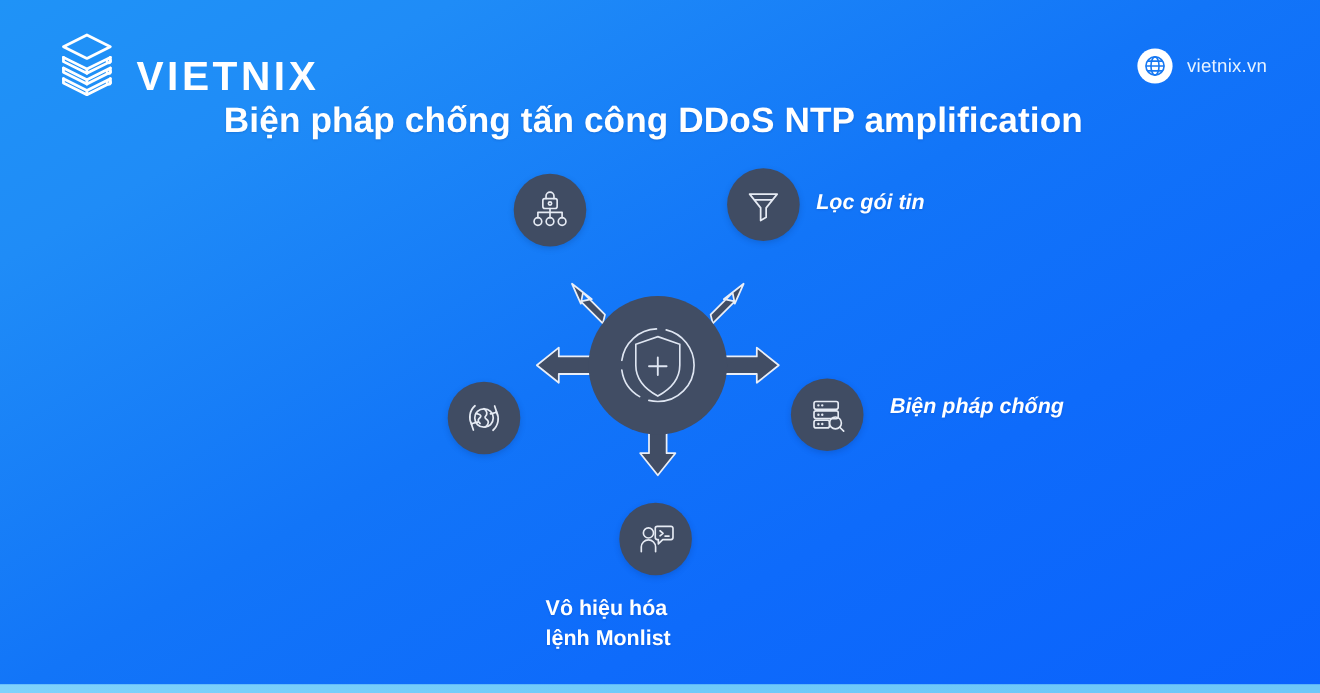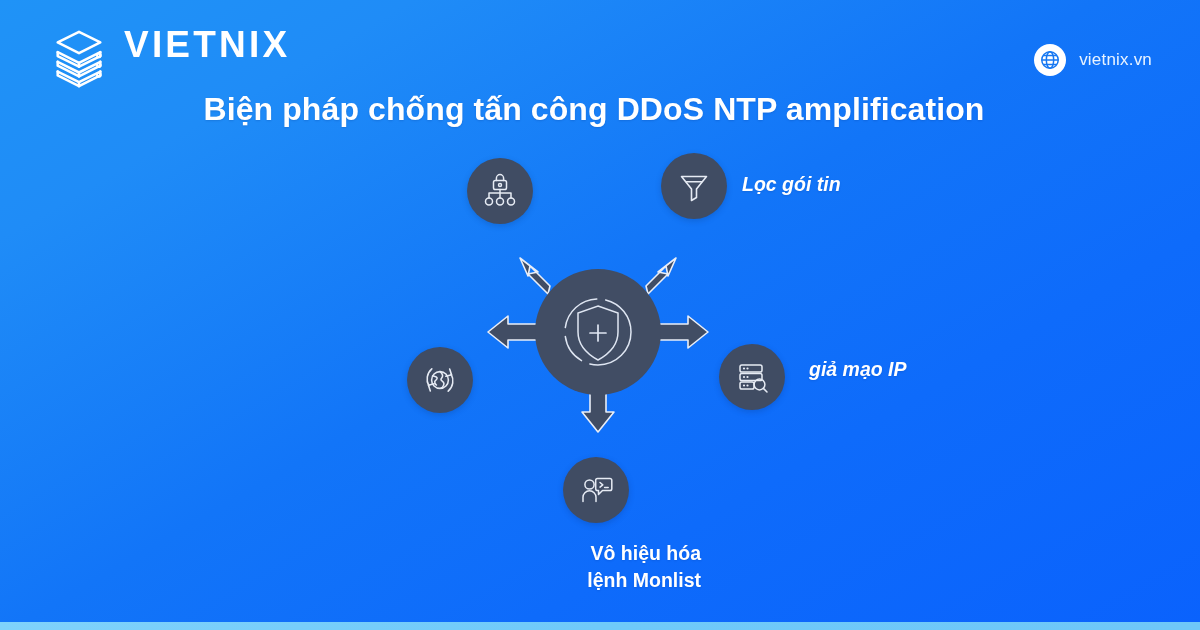--- a/index.html
+++ b/index.html
@@ -16,21 +16,21 @@
   #poster::after{
     content:""; position:absolute; left:0; right:0; bottom:0; height:8px;
     background:linear-gradient(90deg,#7fd2fb 0%, #6fcaf9 50%, #6ec7f8 100%);
   }
 
   
   .header { position:absolute; top:0; left:0; right:0; height:96px; }
 
   .logo-block{
     position:absolute; left:48px; top:26px;
-    display:flex; align-items:flex-start; gap:14px;
+    display:flex; align-items:flex-end; gap:14px;
   }
   .logo-mark{ width:62px; height:62px; display:block; }
   .logo-word{
     color:#ffffff; font-size:37px; font-weight:700;
     letter-spacing:3.2px; line-height:1; white-space:nowrap;
   }
 
   .site-block{
     position:absolute; right:48px; top:44px;
     display:flex; align-items:center; gap:13px;
@@ -67,21 +67,21 @@
     position:absolute; width:66px; height:66px; border-radius:50%;
     background:#404c63; display:flex; align-items:center; justify-content:center;
     box-shadow:0 2px 6px rgba(5,35,90,.20);
   }
   .node-label{
     position:absolute;
     color:#ffffff; font-weight:700; font-size:19.5px; line-height:1.36;
     white-space:nowrap; text-shadow:0 1px 2px rgba(0,40,110,.16);
   }
   .lbl-left { text-align:left;font-style:italic; }
-  .lbl-center{ text-align:right; }
+  .lbl-center{ text-align:left; }
 
   
   #node-acl      .node-circle{ left:467px; top:158px; }
 
   #node-filter   .node-circle{ left:661px; top:153px; }
   #node-filter   .node-label { left:742px;  top:171px; }
 
   #node-upgrade  .node-circle{ left:407px; top:347px; }
 
   #node-spoof    .node-circle{ left:719px; top:344px; }
@@ -205,21 +205,21 @@
         <svg viewBox="0 0 40 40" width="40" height="40" fill="none" stroke="#e6ebf4" stroke-width="1.5" stroke-linecap="round" stroke-linejoin="round">
           <rect x="8" y="8" width="22" height="7" rx="1.8"></rect>
           <rect x="8" y="16.5" width="22" height="7" rx="1.8"></rect>
           <rect x="8" y="25" width="14" height="7" rx="1.8"></rect>
           <path d="M12 11.5 h.01 M15.5 11.5 h.01 M12 20 h.01 M15.5 20 h.01 M12 28.5 h.01 M15.5 28.5 h.01" stroke-width="2.2"></path>
           <circle cx="27.5" cy="27.5" r="5.4"></circle>
           <path d="M31.4 31.4 L35 35"></path>
         </svg>
       </div>
       <div class="node-label lbl-left">
-        <div>giả mạo IP</div>
+        <div>Biện pháp chống</div>
       </div>
     </div>
 
     <div class="node" id="node-monlist">
       <div class="node-circle">
         <svg viewBox="0 0 40 40" width="40" height="40" fill="none" stroke="#e6ebf4" stroke-width="1.5" stroke-linecap="round" stroke-linejoin="round">
           <circle cx="13.5" cy="14.5" r="4.6"></circle>
           <path d="M7 31.5 v-4.2 a6.5 6.5 0 0 1 13 0 v4.2"></path>
           <path d="M21.5 8.5 H34 a1.8 1.8 0 0 1 1.8 1.8 v8.4 a1.8 1.8 0 0 1 -1.8 1.8 H26.5
                    L22.5 24.5 V20.5 H21.5 a1.8 1.8 0 0 1 -1.8 -1.8 v-8.4 a1.8 1.8 0 0 1 1.8 -1.8 Z"></path>

